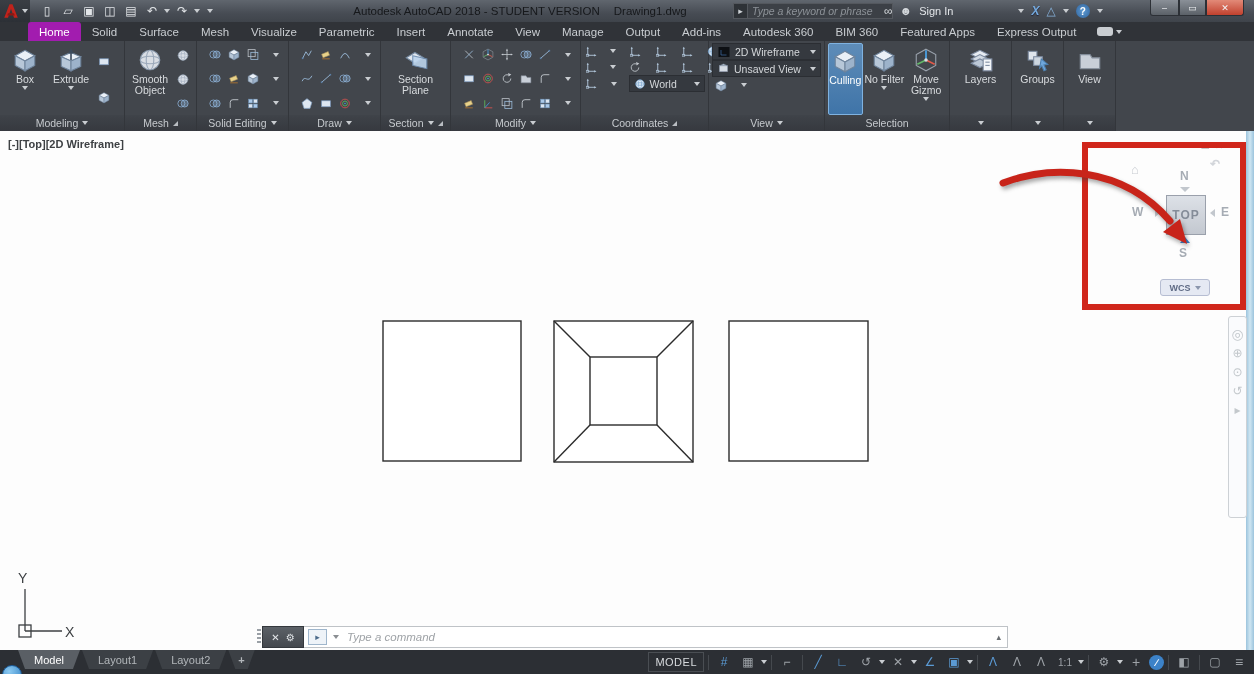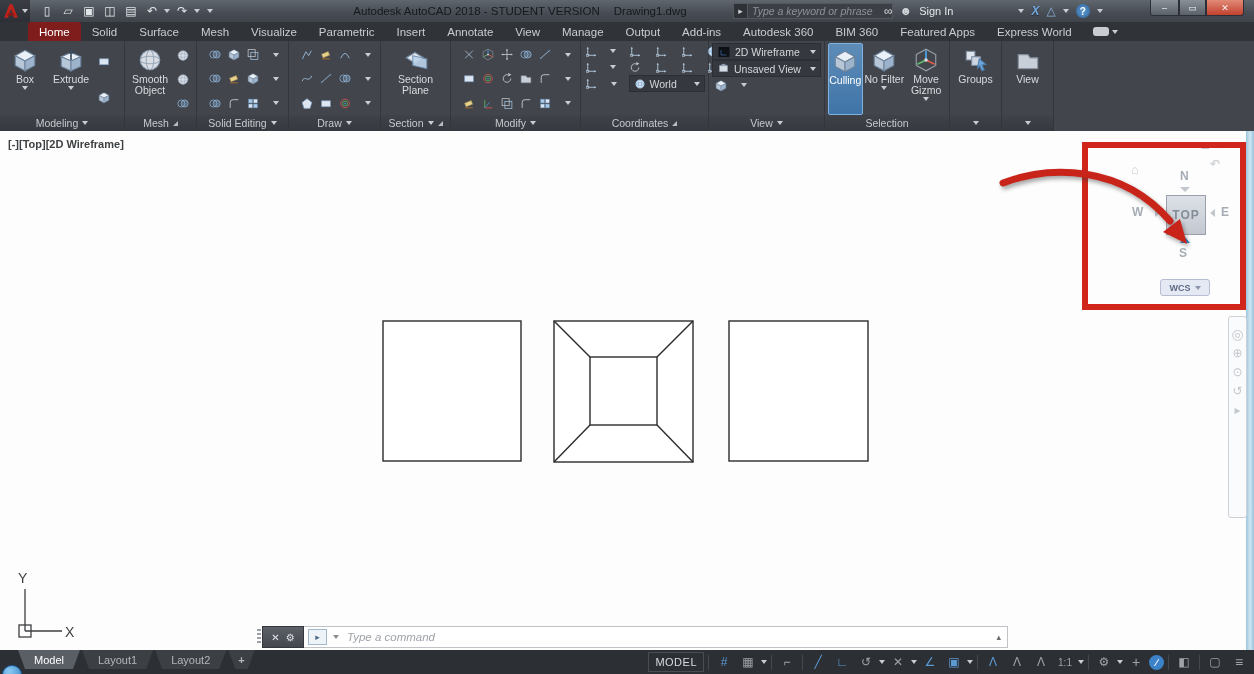--- a/index.html
+++ b/index.html
@@ -30,21 +30,21 @@
   .winbtns{position:absolute;right:10px;top:0;display:flex;}
   .wbtn{height:15px;border:1px solid #2c3036;border-top:none;display:flex;align-items:center;justify-content:center;
     color:#f2f4f6;font-size:9px;background:linear-gradient(#8a9098,#5b6168);}
   .wbtn.min{width:27px;border-radius:0 0 0 3px;}
   .wbtn.res{width:25px;}
   .wbtn.cls{width:36px;background:linear-gradient(#e28a78,#c1412e);border-radius:0 0 3px 0;}
   
   .tabrow{position:absolute;left:0;top:22px;width:1254px;height:19px;background:#303338;
     display:flex;align-items:stretch;padding-left:28px;box-sizing:border-box;}
   .rtab{padding:0 11px;display:flex;align-items:center;color:#c9cdd1;font-size:11.5px;cursor:default;}
-  .rtab.active{background:#7f1d1d;color:#fff;border-radius:3px 3px 0 0;}
+  .rtab.active{background:#a21caf;color:#fff;border-radius:3px 3px 0 0;}
   .ribtoggle{display:flex;align-items:center;gap:3px;margin-left:10px;}
   .ribtoggle .cam{width:16px;height:9px;border-radius:3px;background:#c9cdd1;display:inline-block;}
   
   .ribbon{position:absolute;left:0;top:41px;width:1254px;height:90px;background:#42464c;
     display:flex;align-items:stretch;}
   .panel{display:flex;flex-direction:column;border-right:1px solid #33363b;box-sizing:border-box;}
   .pbody{flex:1;display:flex;gap:2px;padding:2px 3px 0;}
   .plabel{height:16px;display:flex;align-items:center;justify-content:center;gap:4px;
     color:#c6cace;font-size:10.5px;background:linear-gradient(#3f4349,#36393f);}
   .car{width:0;height:0;border-left:3.5px solid transparent;border-right:3.5px solid transparent;
@@ -331,21 +331,21 @@
     <span class="rtab">Parametric</span>
     <span class="rtab">Insert</span>
     <span class="rtab">Annotate</span>
     <span class="rtab">View</span>
     <span class="rtab">Manage</span>
     <span class="rtab">Output</span>
     <span class="rtab">Add-ins</span>
     <span class="rtab">Autodesk 360</span>
     <span class="rtab">BIM 360</span>
     <span class="rtab">Featured Apps</span>
-    <span class="rtab">Express World</span>
+    <span class="rtab">Express Output</span>
     <span class="ribtoggle">
       <span class="cam"></span>
       <span class="car"></span>
     </span>
   </div>
 
   <div class="ribbon">
 
     <div class="panel" style="width:125px">
       <div class="pbody">
@@ -791,20 +791,33 @@
             </svg>
           <span>Move Gizmo</span>
           <span class="car"></span>
         </div>
       </div>
       <div class="plabel">
         <span>Selection</span>
       </div>
     </div>
 
+    <div class="panel" style="width:62px">
+      <div class="pbody" style="justify-content:center">
+        <div class="bb">
+          <svg class="icL">
+              <use href="#s-layers"></use>
+            </svg>
+          <span>Layers</span>
+        </div>
+      </div>
+      <div class="plabel">
+        <span class="car"></span>
+      </div>
+    </div>
 
     <div class="panel" style="width:52px">
       <div class="pbody" style="justify-content:center">
         <div class="bb">
           <svg class="icL">
               <use href="#s-groups"></use>
             </svg>
           <span>Groups</span>
         </div>
       </div>

